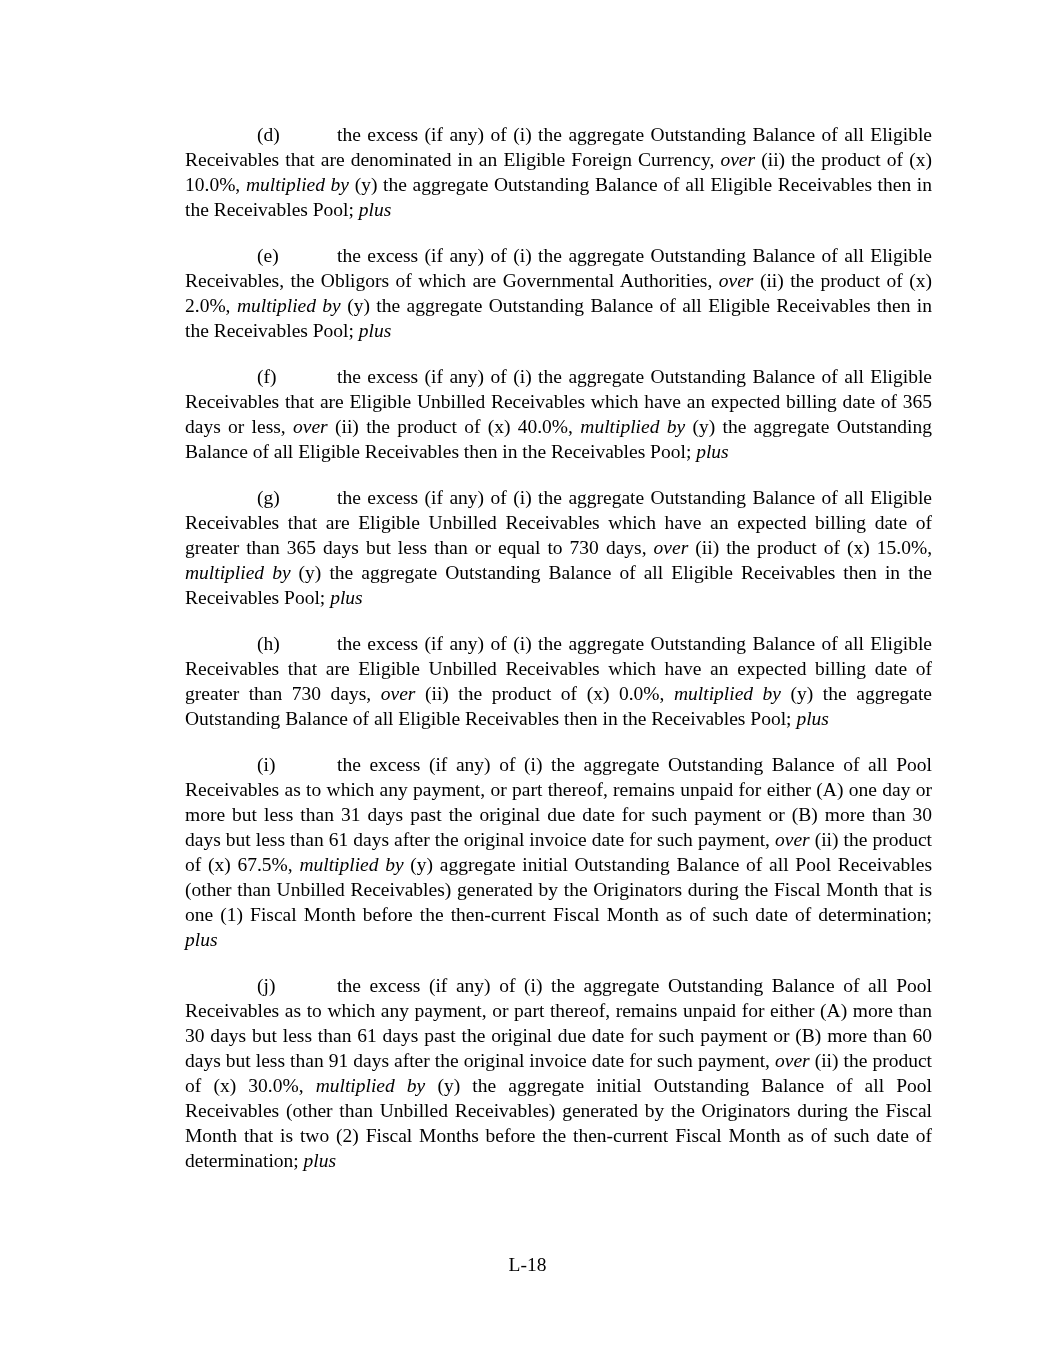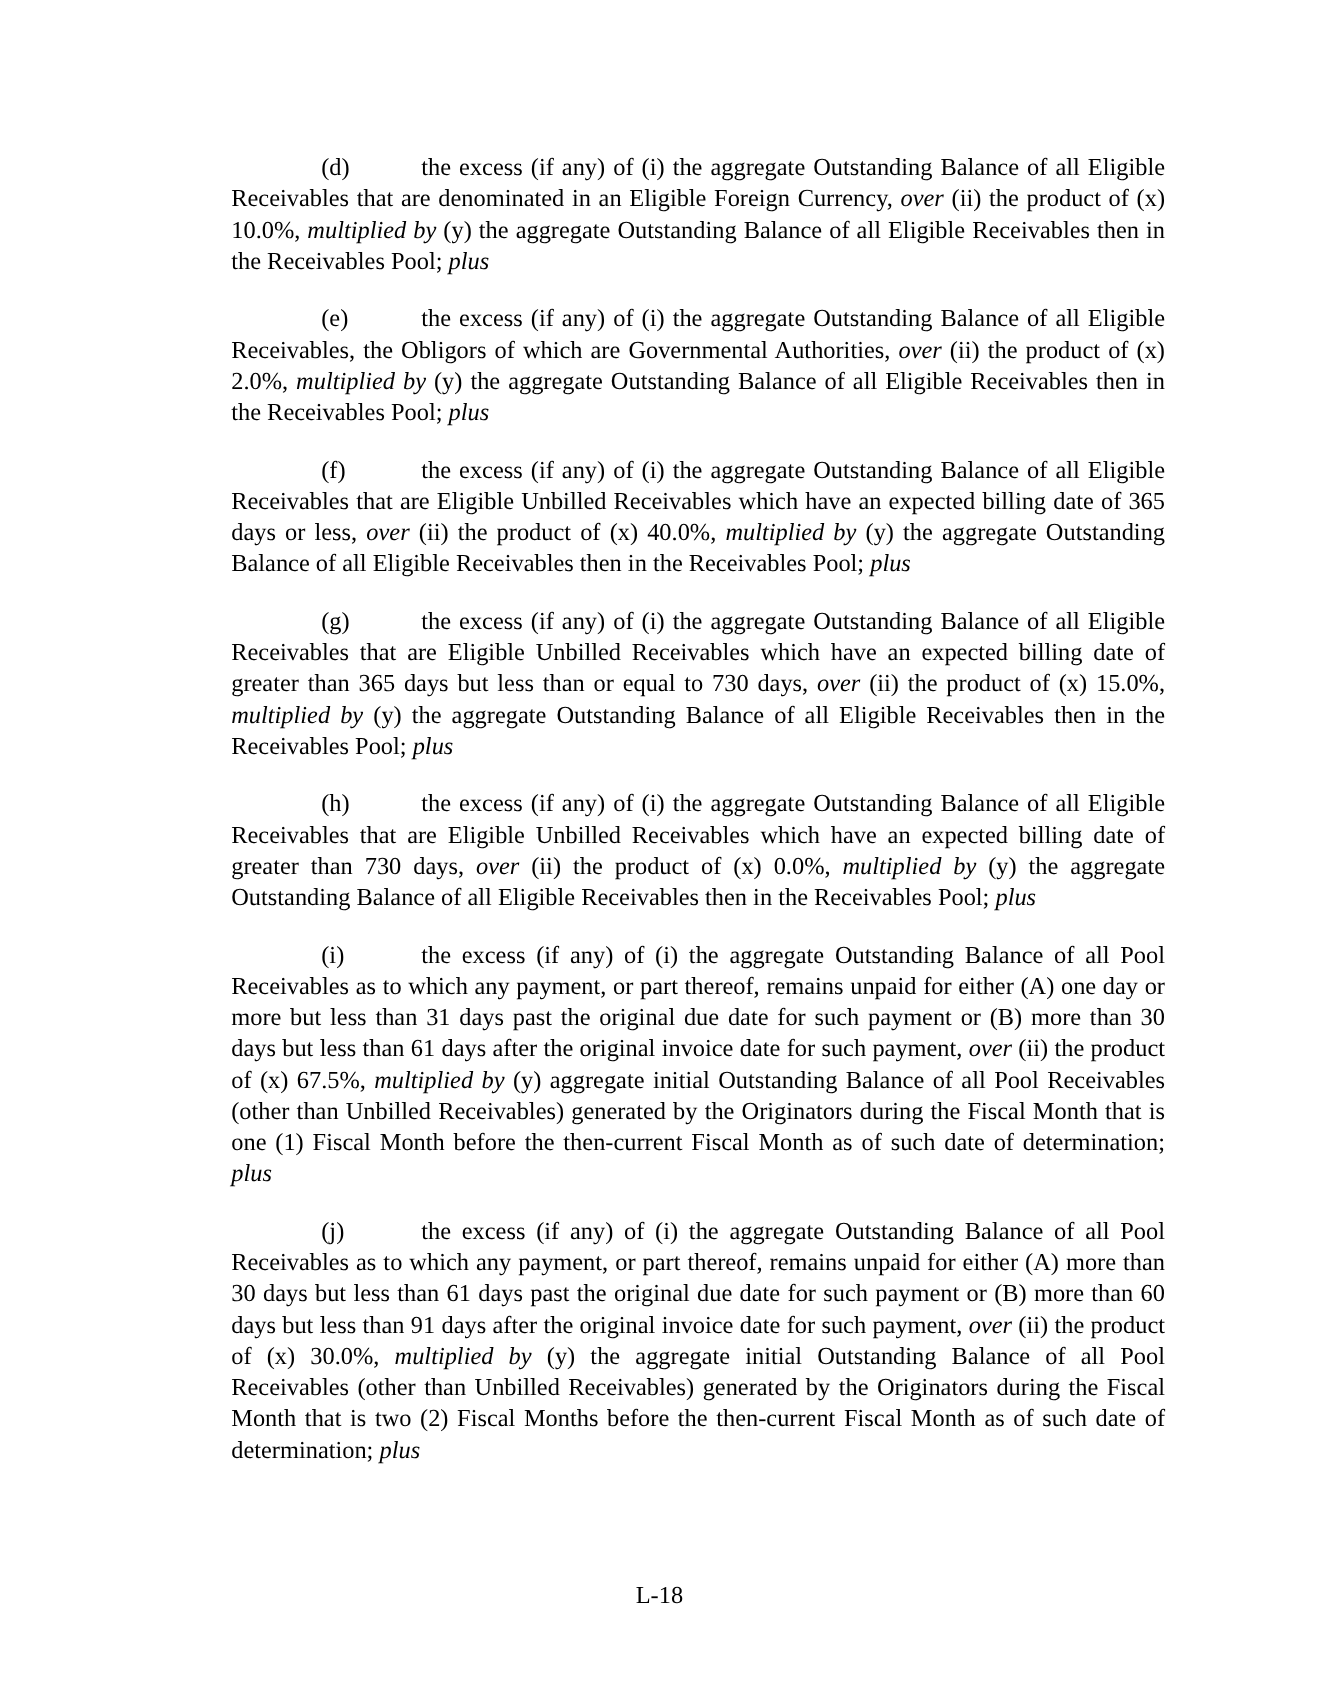--- a/index.html
+++ b/index.html
@@ -39,21 +39,20 @@
     font-style: italic;
   }
   .footer {
     position: absolute;
     left: 0;
     top: 1252px;
     width: 100%;
     text-align: center;
     font-size: 19.5px;
     line-height: 25px;
-    margin-top: 12px;
   }
 </style>
 </head>
 <body>
 
 <div class="page">
   <div class="content">
       <p class="para"><span class="label">(d)</span><span>the excess (if any) of (i) the aggregate Outstanding Balance of all Eligible Receivables that are denominated in an Eligible Foreign Currency, </span><span class="it">over</span><span> (ii) the product of (x) 10.0%, </span><span class="it">multiplied by</span><span> (y) the aggregate Outstanding Balance of all Eligible Receivables then in the Receivables Pool; </span><span class="it">plus</span></p>
       <p class="para"><span class="label">(e)</span><span>the excess (if any) of (i) the aggregate Outstanding Balance of all Eligible Receivables, the Obligors of which are Governmental Authorities, </span><span class="it">over</span><span> (ii) the product of (x) 2.0%, </span><span class="it">multiplied by</span><span> (y) the aggregate Outstanding Balance of all Eligible Receivables then in the Receivables Pool; </span><span class="it">plus</span></p>
       <p class="para"><span class="label">(f)</span><span>the excess (if any) of (i) the aggregate Outstanding Balance of all Eligible Receivables that are Eligible Unbilled Receivables which have an expected billing date of 365 days or less, </span><span class="it">over</span><span> (ii) the product of (x) 40.0%, </span><span class="it">multiplied by</span><span> (y) the aggregate Outstanding Balance of all Eligible Receivables then in the Receivables Pool; </span><span class="it">plus</span></p>

